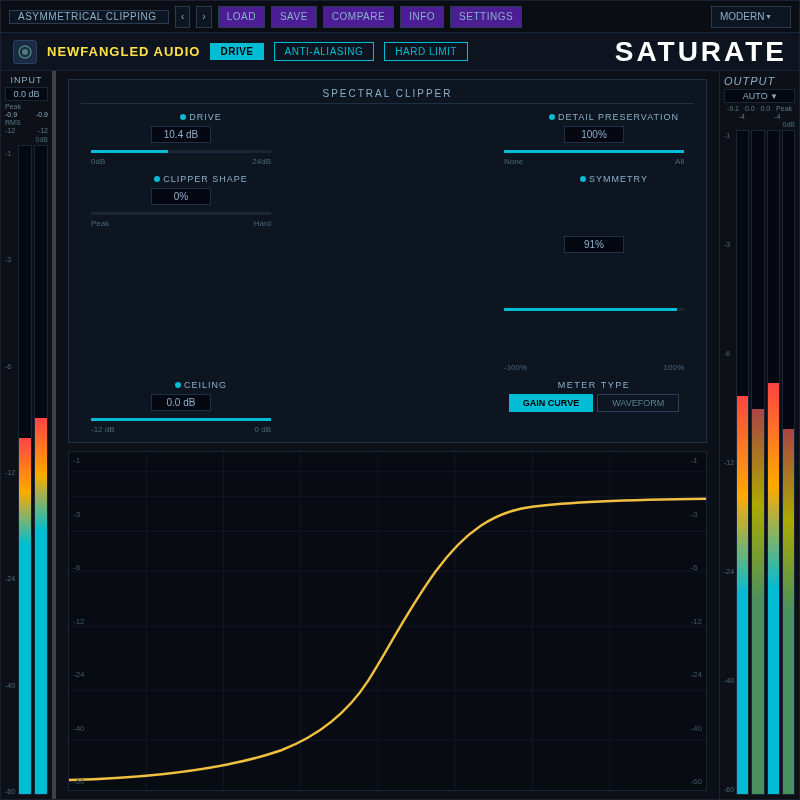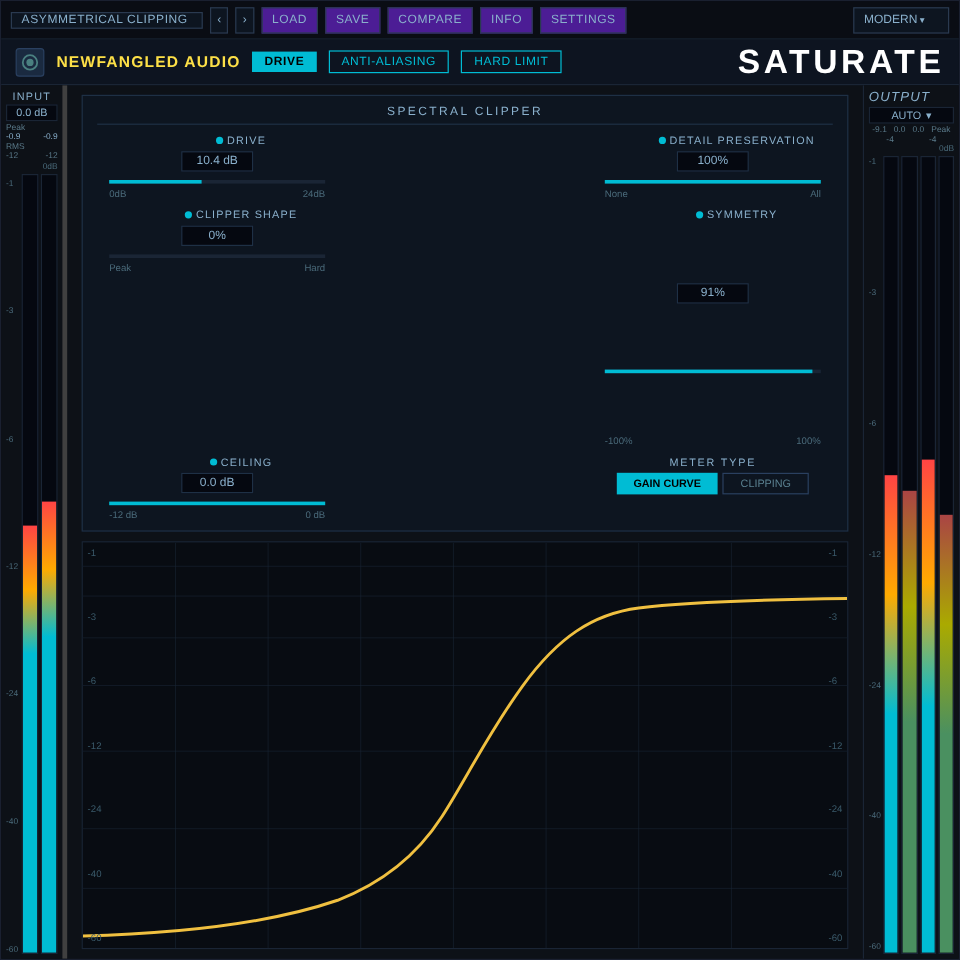--- a/index.html
+++ b/index.html
@@ -549,21 +549,21 @@
             <div class="slider-labels" style="width:180px;">
               <span>-12 dB</span>
               <span>0 dB</span>
             </div>
           </div>
 
           <div class="control-group" style="min-width:200px;justify-content:center;">
             <div class="meter-type-label">METER TYPE</div>
             <div class="meter-type-buttons">
               <button class="meter-tab-active">GAIN CURVE</button>
-              <button class="meter-tab-inactive">CLIPPING</button>
+              <button class="meter-tab-inactive">WAVEFORM</button>
             </div>
           </div>
         </div>
       </div>
 
       <div class="graph-area">
         
         <svg class="graph-canvas" viewBox="0 0 660 340" preserveAspectRatio="none">
 
           <line x1="0" y1="20" x2="660" y2="20" stroke="#1a2535" stroke-width="0.5"></line>

